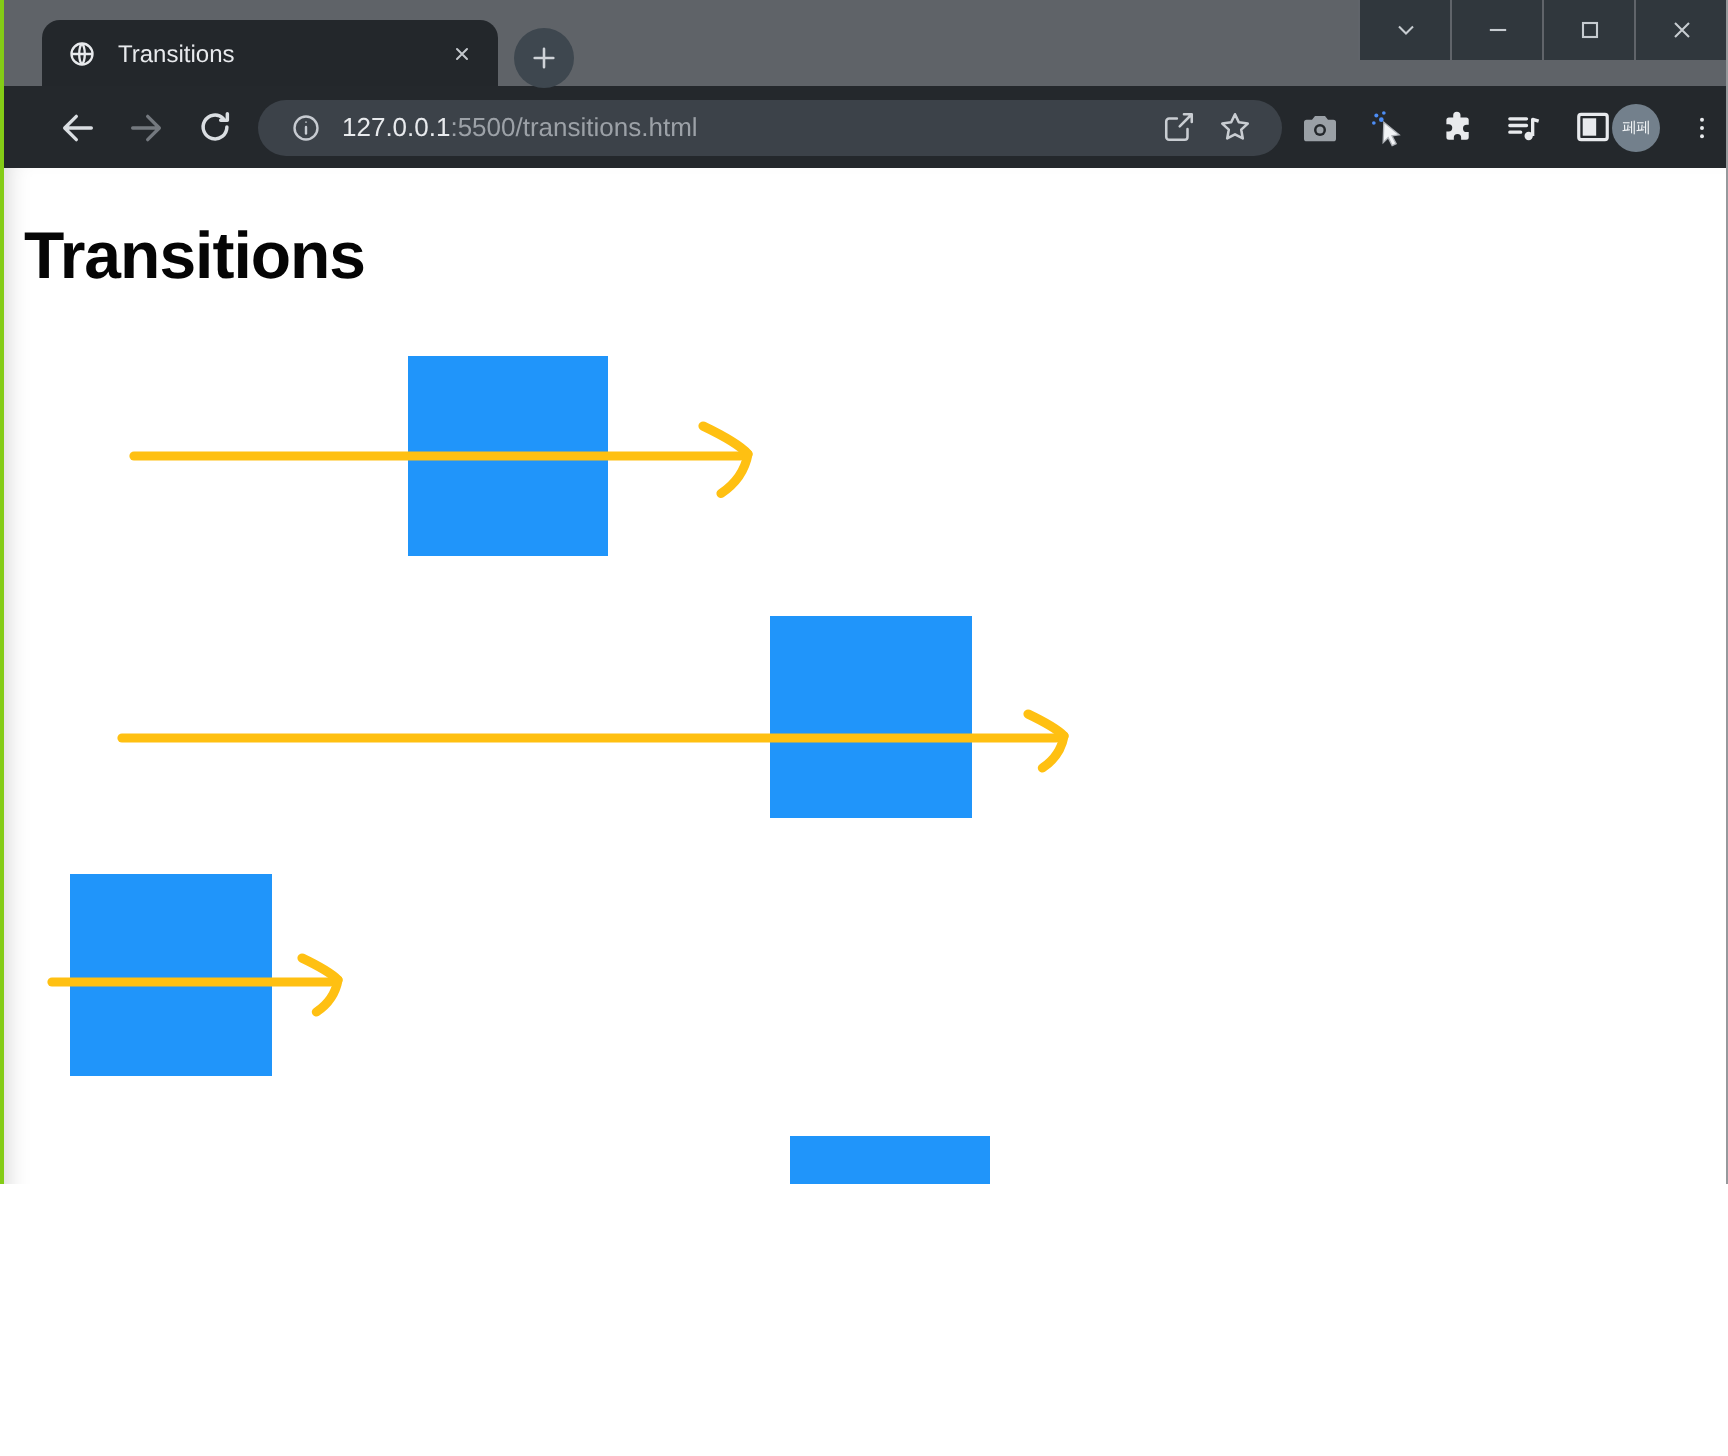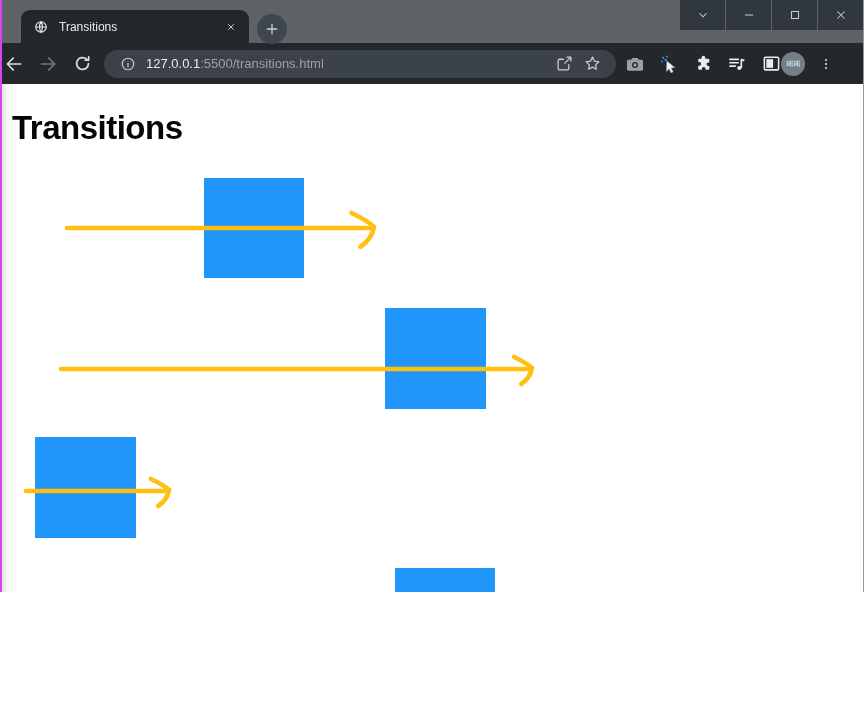--- a/index.html
+++ b/index.html
@@ -1,36 +1,36 @@
 <!DOCTYPE html>
 <html><head>
 <meta charset="utf-8">
 <style>
   * { box-sizing: border-box; margin: 0; padding: 0; }
   html,body { width:864px; height:728px; }
   body { font-family:"Liberation Sans", sans-serif; background:#fff; overflow:hidden; }
 
   .window { position:relative; width:864px; height:592px; background:#a16207;
-            border-left:2px solid #d946ef; border-right:1px solid #96999C; overflow:hidden; }
+            border-left:2px solid #84cc16; border-right:1px solid #96999C; overflow:hidden; }
 
   
   .titlebar { position:relative; height:43px; background:#5F6368; }
   .tab { position:absolute; left:19px; top:10px; width:228px; height:33px;
          background:#23272B; border-radius:9px 9px 0 0;
          display:flex; align-items:center; gap:8px; padding:0 10px; }
   .tab-title { flex:1; color:#E8EAED; font-size:12px; white-space:nowrap; overflow:hidden; }
   .tab-close { display:flex; align-items:center; justify-content:center; width:16px; height:16px; border-radius:50%; }
   .new-tab { position:absolute; left:255px; top:14px; width:30px; height:30px; border-radius:50%;
              background:#3E474F; display:flex; align-items:center; justify-content:center; }
   .win-controls { position:absolute; right:0; top:0; display:flex; height:30px; }
   .win-btn { width:46px; height:30px; background:#30373D; border-left:1px solid #60646A;
              display:flex; align-items:center; justify-content:center; }
 
   
-  .toolbar { height:41px; background:#24282C; display:flex; align-items:center; padding:0 10px 0 0; }
+  .toolbar { height:41px; background:#24282C; display:flex; align-items:center; padding:0 10px 0 25px; }
   .nav-btn { width:24px; height:24px; display:flex; align-items:center; justify-content:center; margin-right:10px; flex:none; }
   .url-pill { width:512px; height:28px; flex:none; background:#3C4249; border-radius:14px;
               display:flex; align-items:center; gap:8px; padding:0 14px; }
   .url-text { flex:1; font-size:13px; color:#9CA1A7; white-space:nowrap; overflow:hidden; }
   .url-text .host { color:#E8EAED; }
   .pill-icon { width:20px; height:20px; display:flex; align-items:center; justify-content:center; flex:none; }
   .ext-icon { width:20px; height:20px; display:flex; align-items:center; justify-content:center; flex:none; margin-left:14px; }
   .avatar { width:24px; height:24px; border-radius:50%; background:#73808C; color:#F2F4F6;
             font-size:7.5px; display:flex; align-items:center; justify-content:center;
             flex:none; letter-spacing:-0.5px; }

